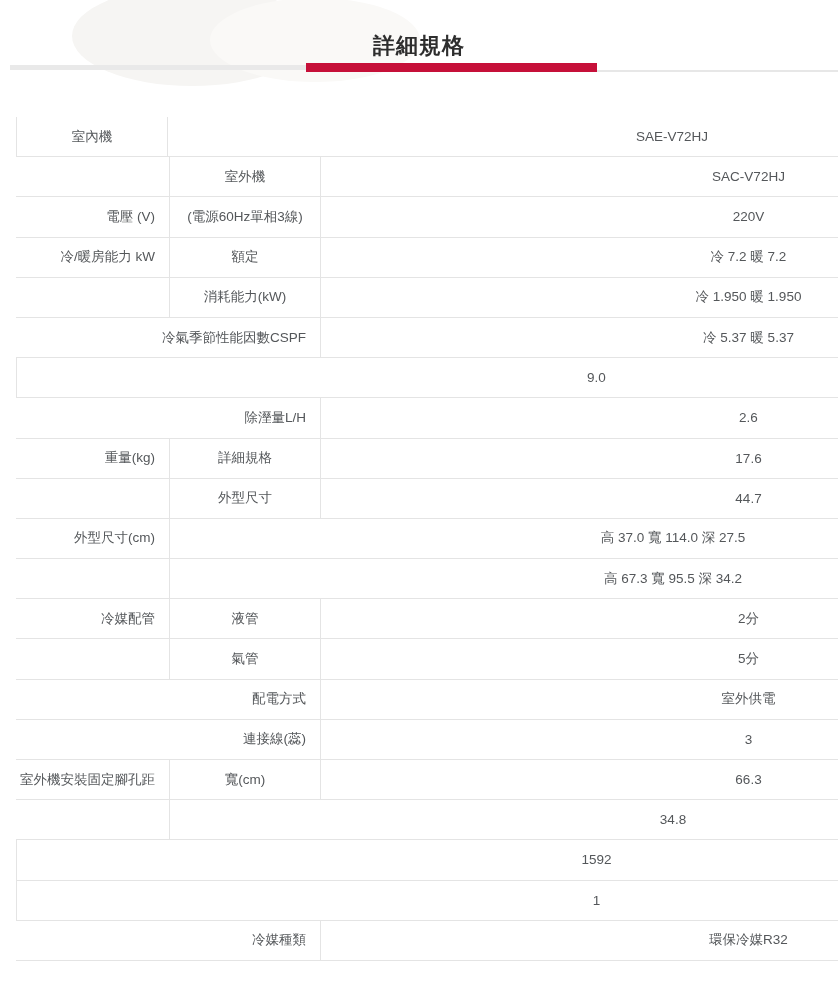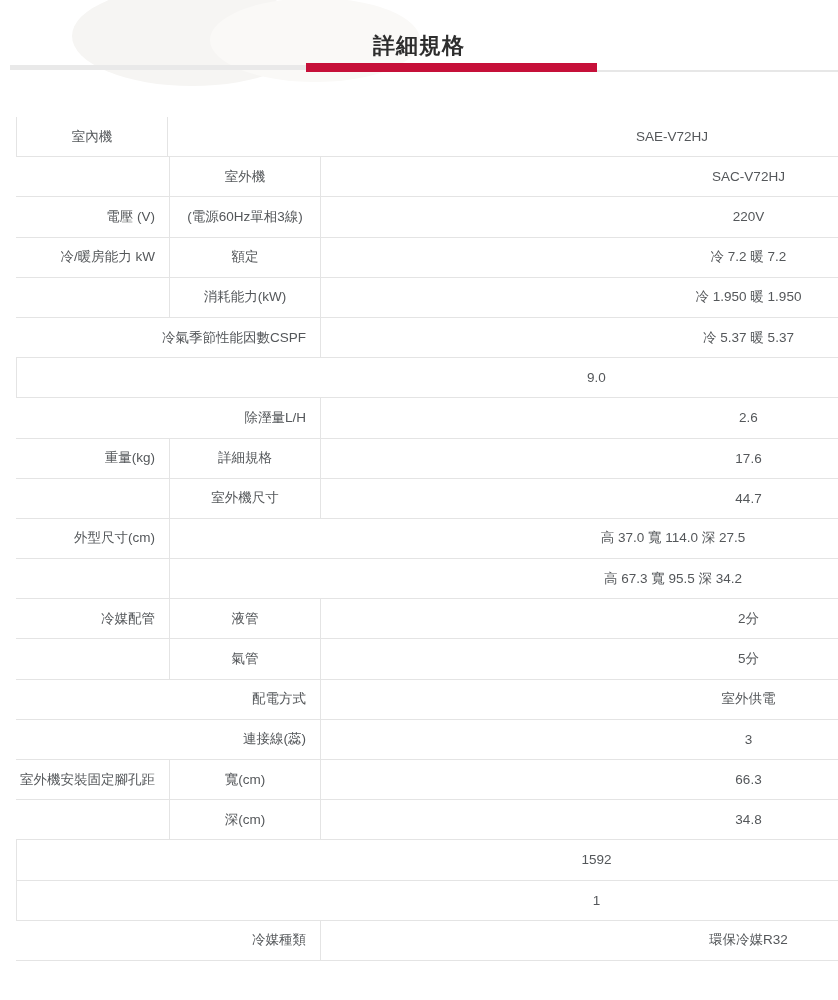--- a/index.html
+++ b/index.html
@@ -83,21 +83,21 @@
       <div class="cell mlabel">除溼量L/H</div>
       <div class="cell value">2.6</div>
     </div>
     <div class="row">
       <div class="cell group">重量(kg)</div>
       <div class="cell label">詳細規格</div>
       <div class="cell value">17.6</div>
     </div>
     <div class="row">
       <div class="cell group"></div>
-      <div class="cell label">室外機尺寸</div>
+      <div class="cell label">外型尺寸</div>
       <div class="cell value">44.7</div>
     </div>
     <div class="row">
       <div class="cell group">外型尺寸(cm)</div>
       <div class="cell value">高 37.0 寬 114.0 深 27.5</div>
     </div>
     <div class="row">
       <div class="cell group"></div>
       <div class="cell value">高 67.3 寬 95.5 深 34.2</div>
     </div>
@@ -119,21 +119,20 @@
       <div class="cell mlabel">連接線(蕊)</div>
       <div class="cell value">3</div>
     </div>
     <div class="row">
       <div class="cell group">室外機安裝固定腳孔距</div>
       <div class="cell label">寬(cm)</div>
       <div class="cell value">66.3</div>
     </div>
     <div class="row">
       <div class="cell group"></div>
-      <div class="cell label">深(cm)</div>
       <div class="cell value">34.8</div>
     </div>
     <div class="row merged">
       <div class="cell value">1592</div>
     </div>
     <div class="row merged">
       <div class="cell value">1</div>
     </div>
     <div class="row merged">
       <div class="cell mlabel">冷媒種類</div>

